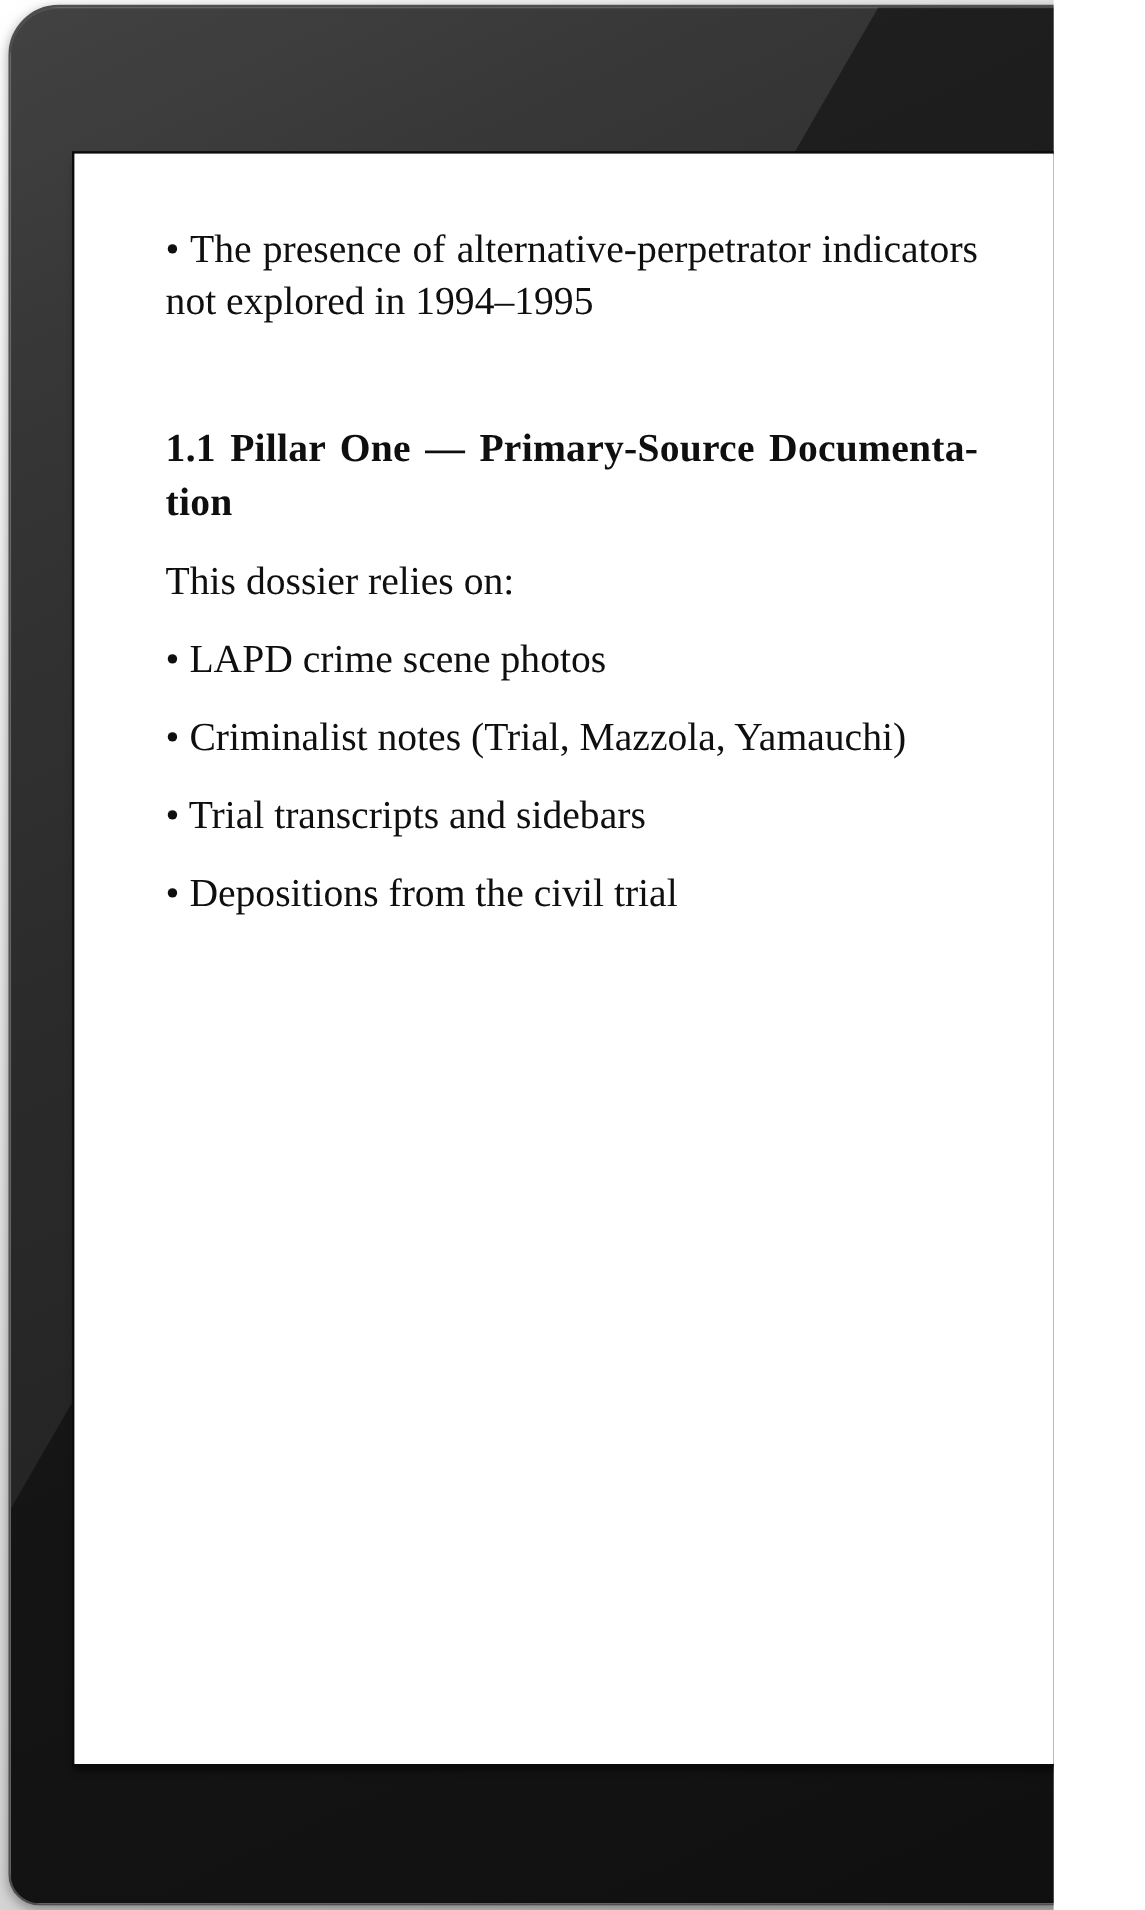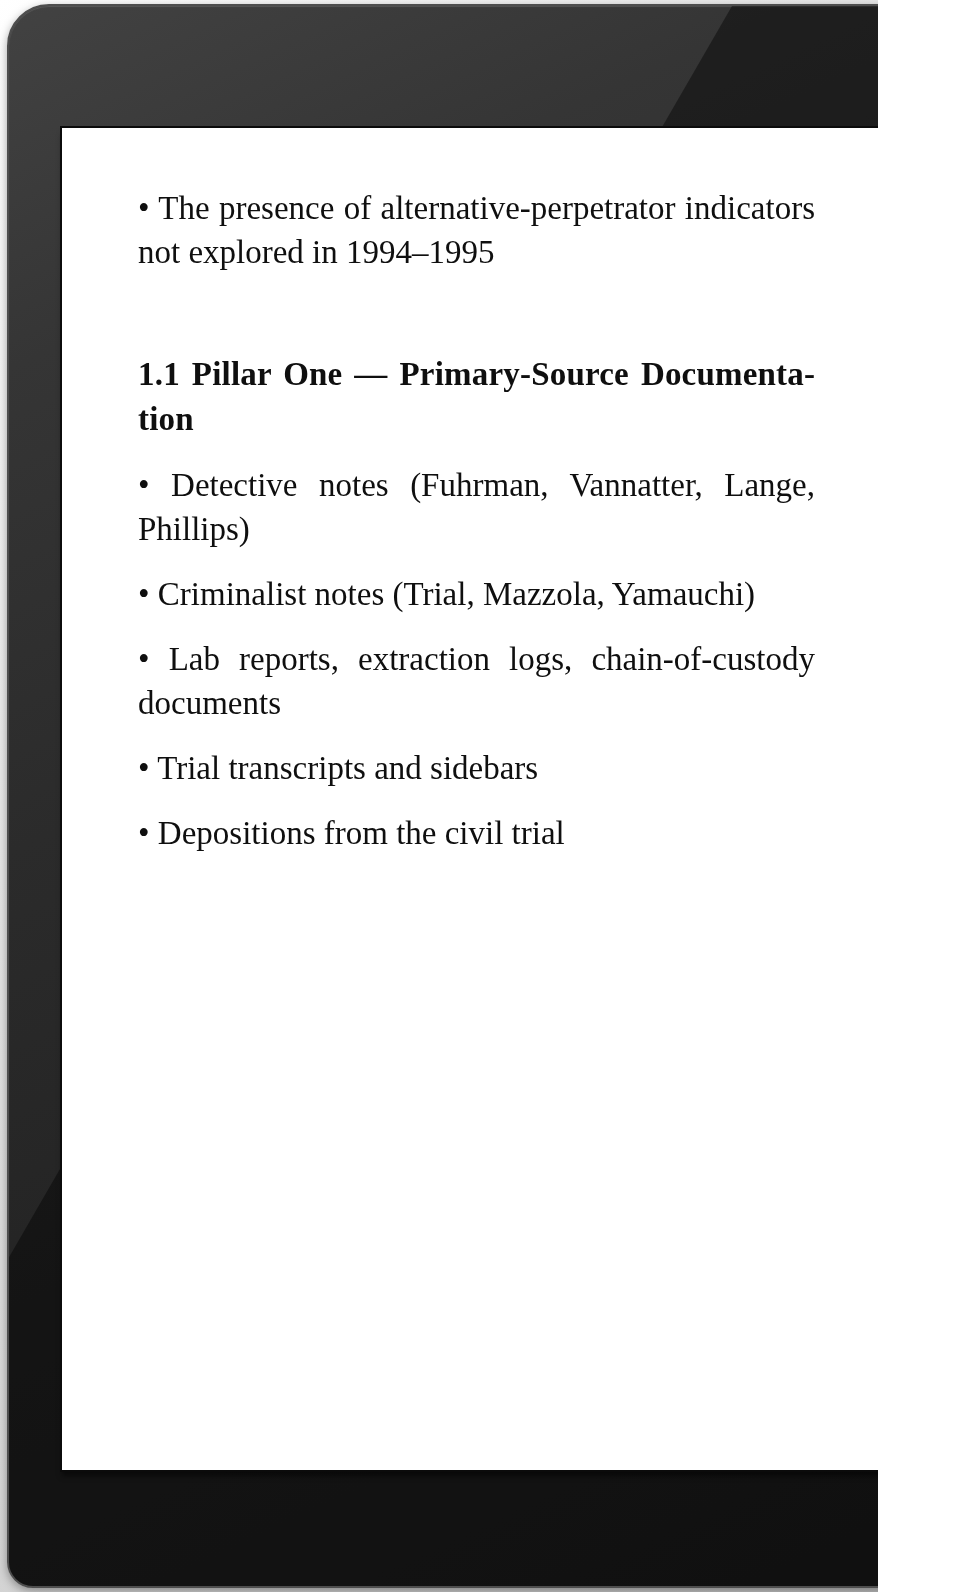--- a/index.html
+++ b/index.html
@@ -53,28 +53,28 @@
   <div class="device">
     <div class="reflection"></div>
     <div class="screen">
       <div class="content">
 
         <p class="blk"><span class="marker">•</span> <span>The presence of alternative-perpetrator indica­tors not explored in 1994–1995</span></p>
 
 
         <h2 class="blk heading">1.1 Pillar One — Primary-Source Documenta­tion</h2>
 
+        <p class="blk">This dossier relies on:</p>
+
+        <p class="blk"><span class="marker">•</span> <span>LAPD crime scene photos</span></p>
 
 
 
-        <p class="blk"><span class="marker">•</span> <span>Detective notes (Fuhrman, Vannatter, Lange, Phillips)</span></p>
-
         <p class="blk"><span class="marker">•</span> <span>Criminalist notes (Trial, Mazzola, Yamauchi)</span></p>
 
-        <p class="blk"><span class="marker">•</span> <span>Lab reports, extraction logs, chain-of-custody documents</span></p>
 
         <p class="blk"><span class="marker">•</span> <span>Trial transcripts and sidebars</span></p>
 
         <p class="blk"><span class="marker">•</span> <span>Depositions from the civil trial</span></p>
 
       </div>
     </div>
   </div>
 </div>
 

